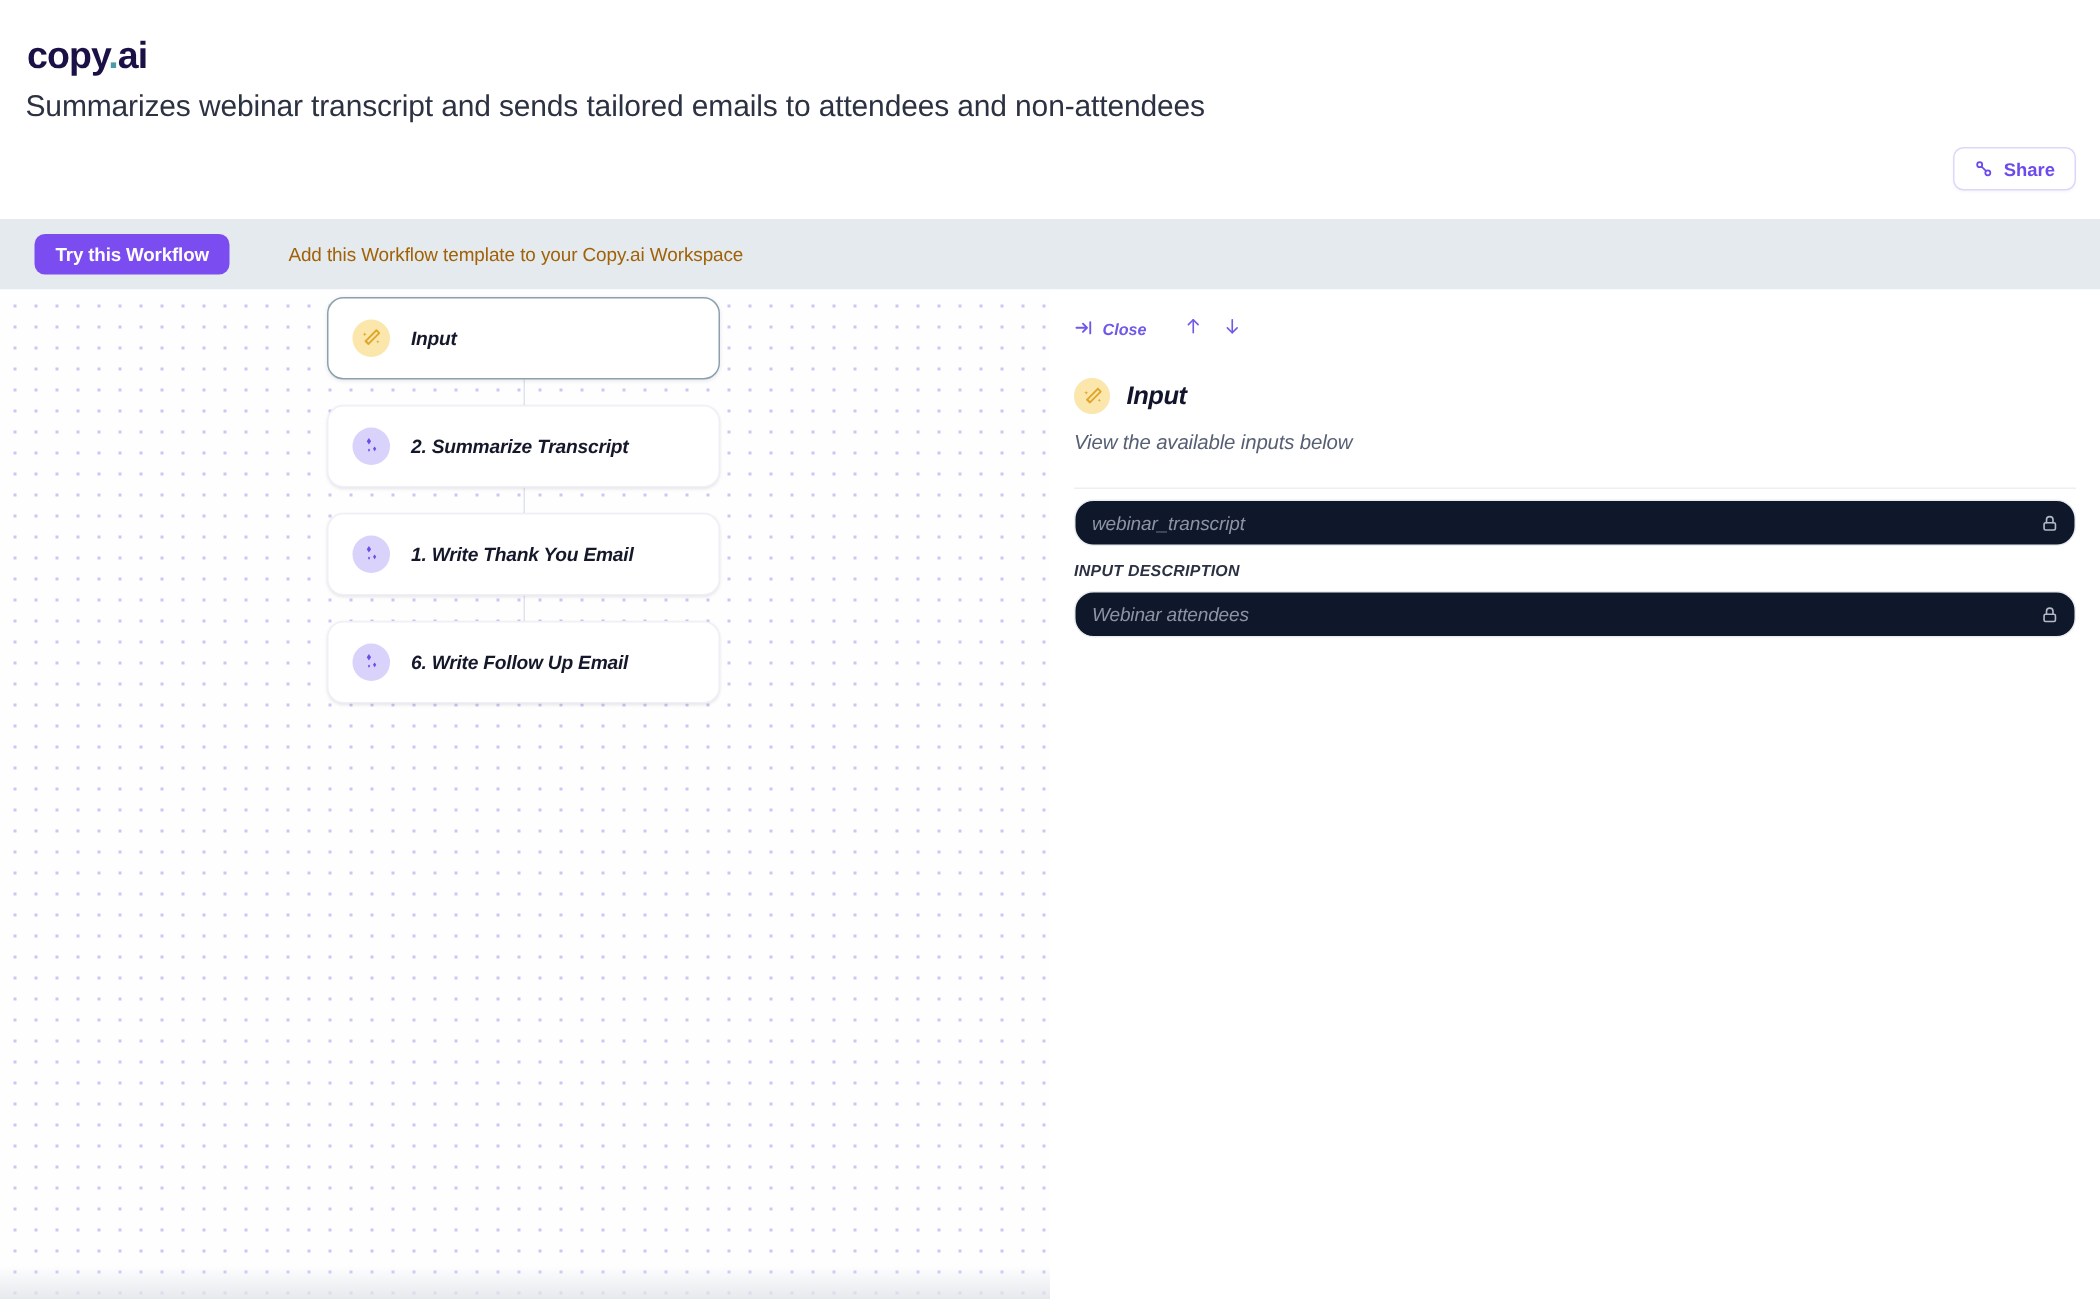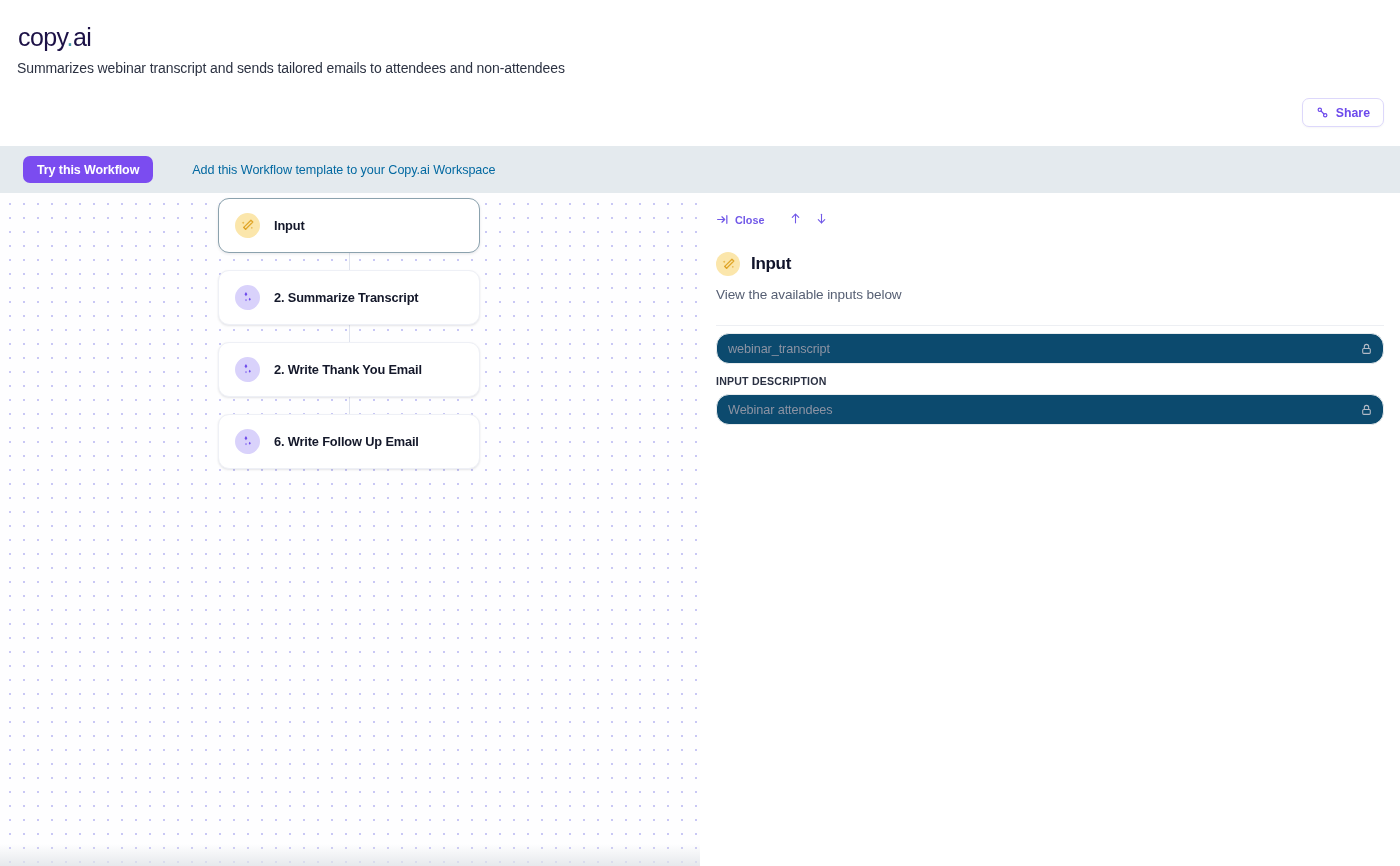--- a/index.html
+++ b/index.html
@@ -12,41 +12,41 @@
 
   
   .header {
     position: relative;
     height: 146px;
     background: #ffffff;
     padding: 18px 16px 0 16px;
   }
   .logo {
     font-size: 25px;
-    font-weight: 400;
+    font-weight: 700;
     letter-spacing: -0.6px;
     color: #1c1146;
     line-height: 1;
     margin-top: 7px;
     margin-left: 2px;
   }
   .logo .dot { color: #4a9ca8; }
   .logo .ai  { color: #1c1146; }
   .page-title {
     margin-top: 24px;
     margin-left: 1px;
     font-size: 19.5px;
     font-weight: 700;
     color: #11142b;
     letter-spacing: -0.2px;
   }
   .page-subtitle {
     margin-top: 10px;
     margin-left: 1px;
-    font-size: 14px;
+    font-size: 20px;
     color: #2c3242;
     letter-spacing: -0.1px;
   }
   .share-btn {
     position: absolute;
     right: 16px;
     top: 98px;
     display: flex;
     align-items: center;
     gap: 7px;
@@ -79,26 +79,26 @@
     border-radius: 7px;
     height: 27px;
     padding: 0 14px;
     font-size: 12.5px;
     font-weight: 700;
     letter-spacing: -0.1px;
     cursor: pointer;
   }
   .banner-text {
     font-size: 12.6px;
-    color: #0369a1;
+    color: #a16207;
     letter-spacing: -0.05px;
   }
 
   
-  .body-wrap { display: flex; height: 673px; }
+  .body-wrap { display: flex; height: 673px; font-style: italic; }
 
   
   .canvas {
     position: relative;
     width: 700px;
     height: 673px;
     background-color: #fefeff;
     background-image: radial-gradient(circle, #c9c8f5 1.05px, transparent 1.15px);
     background-size: 14px 14px;
     background-position: 3px 4px;
@@ -209,21 +209,21 @@
   .field-label {
     margin-top: 11px;
     font-size: 10.6px;
     font-weight: 700;
     color: #2b3143;
     letter-spacing: 0.2px;
   }
   .field-box {
     margin-top: 7px;
     height: 31px;
-    background: #0c4a6e;
+    background: #0f172a;
     border: 1px solid #e9edef;
     border-radius: 13px;
     display: flex;
     align-items: center;
     padding: 0 11px;
     position: relative;
   }
   .field-value {
     font-size: 12.7px;
     color: #8c93a3;
@@ -298,21 +298,21 @@
       <div class="connector"></div>
 
       <div class="node">
         <div class="node-icon violet">
           <svg width="15" height="15" viewBox="0 0 24 24" fill="#6d4aec">
             <path d="M9.5 3.2l2.3 3.4-2.3 3.4-2.3-3.4z"></path>
             <path d="M15.6 12.2l1.7 2.5-1.7 2.5-1.7-2.5z"></path>
             <path d="M9.6 14.3l1.2 1.8-1.2 1.8-1.2-1.8z"></path>
           </svg>
         </div>
-        <div class="node-label">2. Write Thank You Email</div>
+        <div class="node-label">1. Write Thank You Email</div>
       </div>
 
       <div class="connector"></div>
 
       <div class="node">
         <div class="node-icon violet">
           <svg width="15" height="15" viewBox="0 0 24 24" fill="#6d4aec">
             <path d="M9.5 3.2l2.3 3.4-2.3 3.4-2.3-3.4z"></path>
             <path d="M15.6 12.2l1.7 2.5-1.7 2.5-1.7-2.5z"></path>
             <path d="M9.6 14.3l1.2 1.8-1.2 1.8-1.2-1.8z"></path>

